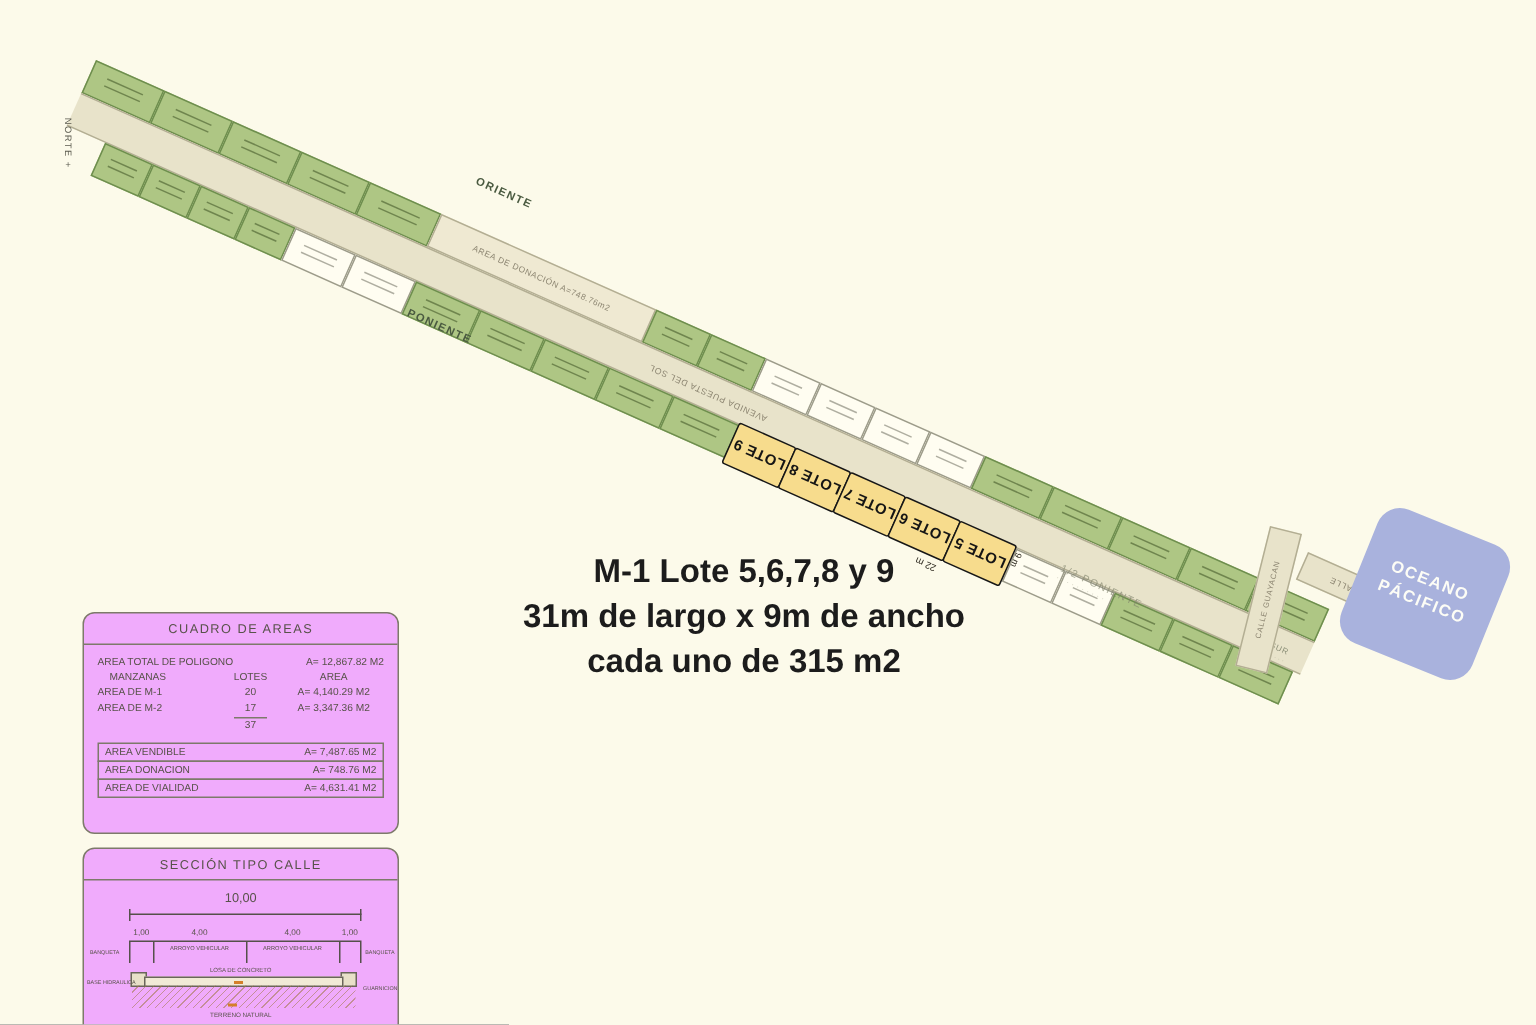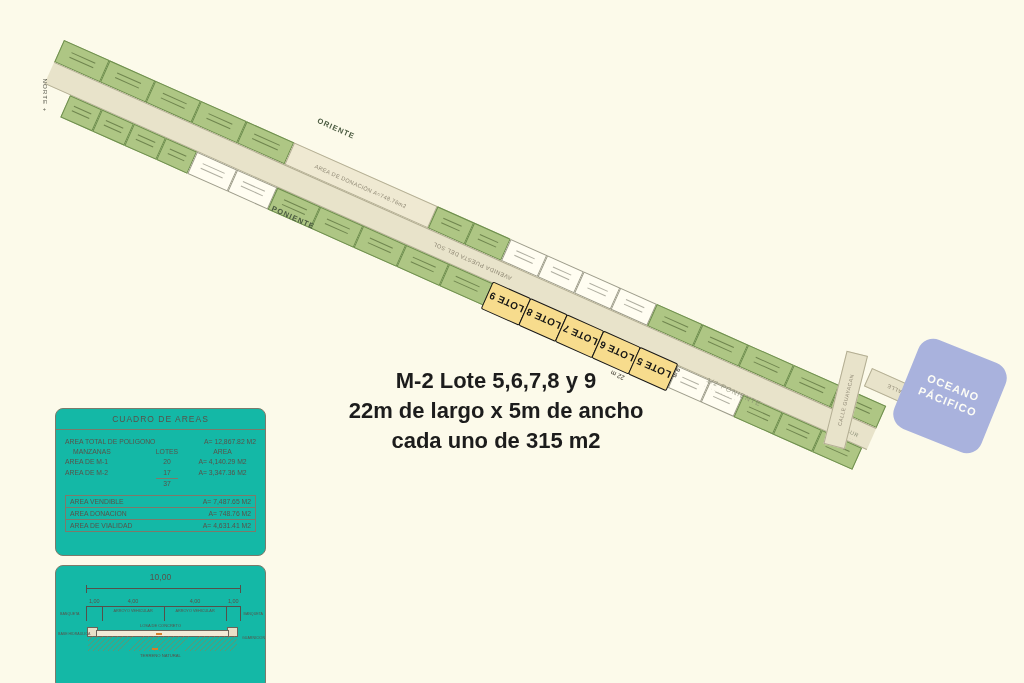--- a/index.html
+++ b/index.html
@@ -63,21 +63,21 @@
         color:#fdfdf6;font-weight:bold;font-size:11px;letter-spacing:1.2px;line-height:15px;}
   .ocean .inner{padding-top:32px;}
 
   
   .promo{position:absolute;left:328px;top:366px;width:336px;text-align:center;
         font-weight:bold;font-size:22px;line-height:30px;color:#1c1c1c;}
   .project-title{position:absolute;left:574px;top:522px;font-weight:bold;font-size:11.5px;
         letter-spacing:.4px;color:var(--accent_green,#4c6b41);}
 
   
-  .panel{position:absolute;background:#14b8a6;border:1.2px solid #7d7a6a;border-radius:8px;
+  .panel{position:absolute;background:#f0abfc;border:1.2px solid #7d7a6a;border-radius:8px;
         box-sizing:border-box;color:var(--ink,#58524a);}
   .panel-title{height:20px;line-height:20px;text-align:center;font-size:8.5px;letter-spacing:1px;
         border-bottom:1px solid #7d7a6a;}
   .areas-panel{left:55px;top:408px;width:211px;height:148px;}
   .areas-body{padding:7px 9px 0 9px;font-size:6.8px;line-height:1.5;}
   .arow{display:flex;justify-content:space-between;}
   .agrid{display:grid;grid-template-columns:80px 44px auto;}
   .agrid .c2{text-align:center;}
   .sum37{border-top:0.8px solid #7d7a6a;width:22px;margin:0 auto;text-align:center;}
   .summary{margin-top:7px;}
@@ -197,22 +197,22 @@
   </div>
 
   <div class="ocean">
     <div class="inner">
       <div>OCEANO</div>
       <div>PÁCIFICO</div>
     </div>
   </div>
 
   <div class="promo">
-      <div>M-2 Lote 5,6,7,8 y 9</div>
-      <div>22m de largo x 5m de ancho</div>
+      <div>M-1 Lote 5,6,7,8 y 9</div>
+      <div>31m de largo x 9m de ancho</div>
       <div>cada uno de 315 m2</div>
     </div>
 
   <div class="panel areas-panel">
     <div class="panel-title">CUADRO DE AREAS</div>
     <div class="areas-body">
       <div class="arow">
         <span>AREA  TOTAL DE POLIGONO</span>
         <span>A= 12,867.82 M2</span>
       </div>
@@ -251,20 +251,21 @@
           </div>
           <div class="sumrow">
             <span>AREA DE VIALIDAD</span>
             <span>A= 4,631.41 M2</span>
           </div>
         </div>
     </div>
   </div>
 
   <div class="panel section-panel">
+    <div class="panel-title">SECCIÓN TIPO CALLE</div>
     <div class="sec-body">
       <div class="dim10-label">10,00</div>
       <div class="dim10-line"></div>
       <div class="dim-segments">
         <div class="seg" style="width:10%">
           <span class="dimv">1,00</span>
         </div>
         <div class="seg" style="width:40%">
           <span class="dimv">4,00</span>
           <span class="arroyo">ARROYO VEHICULAR</span>

